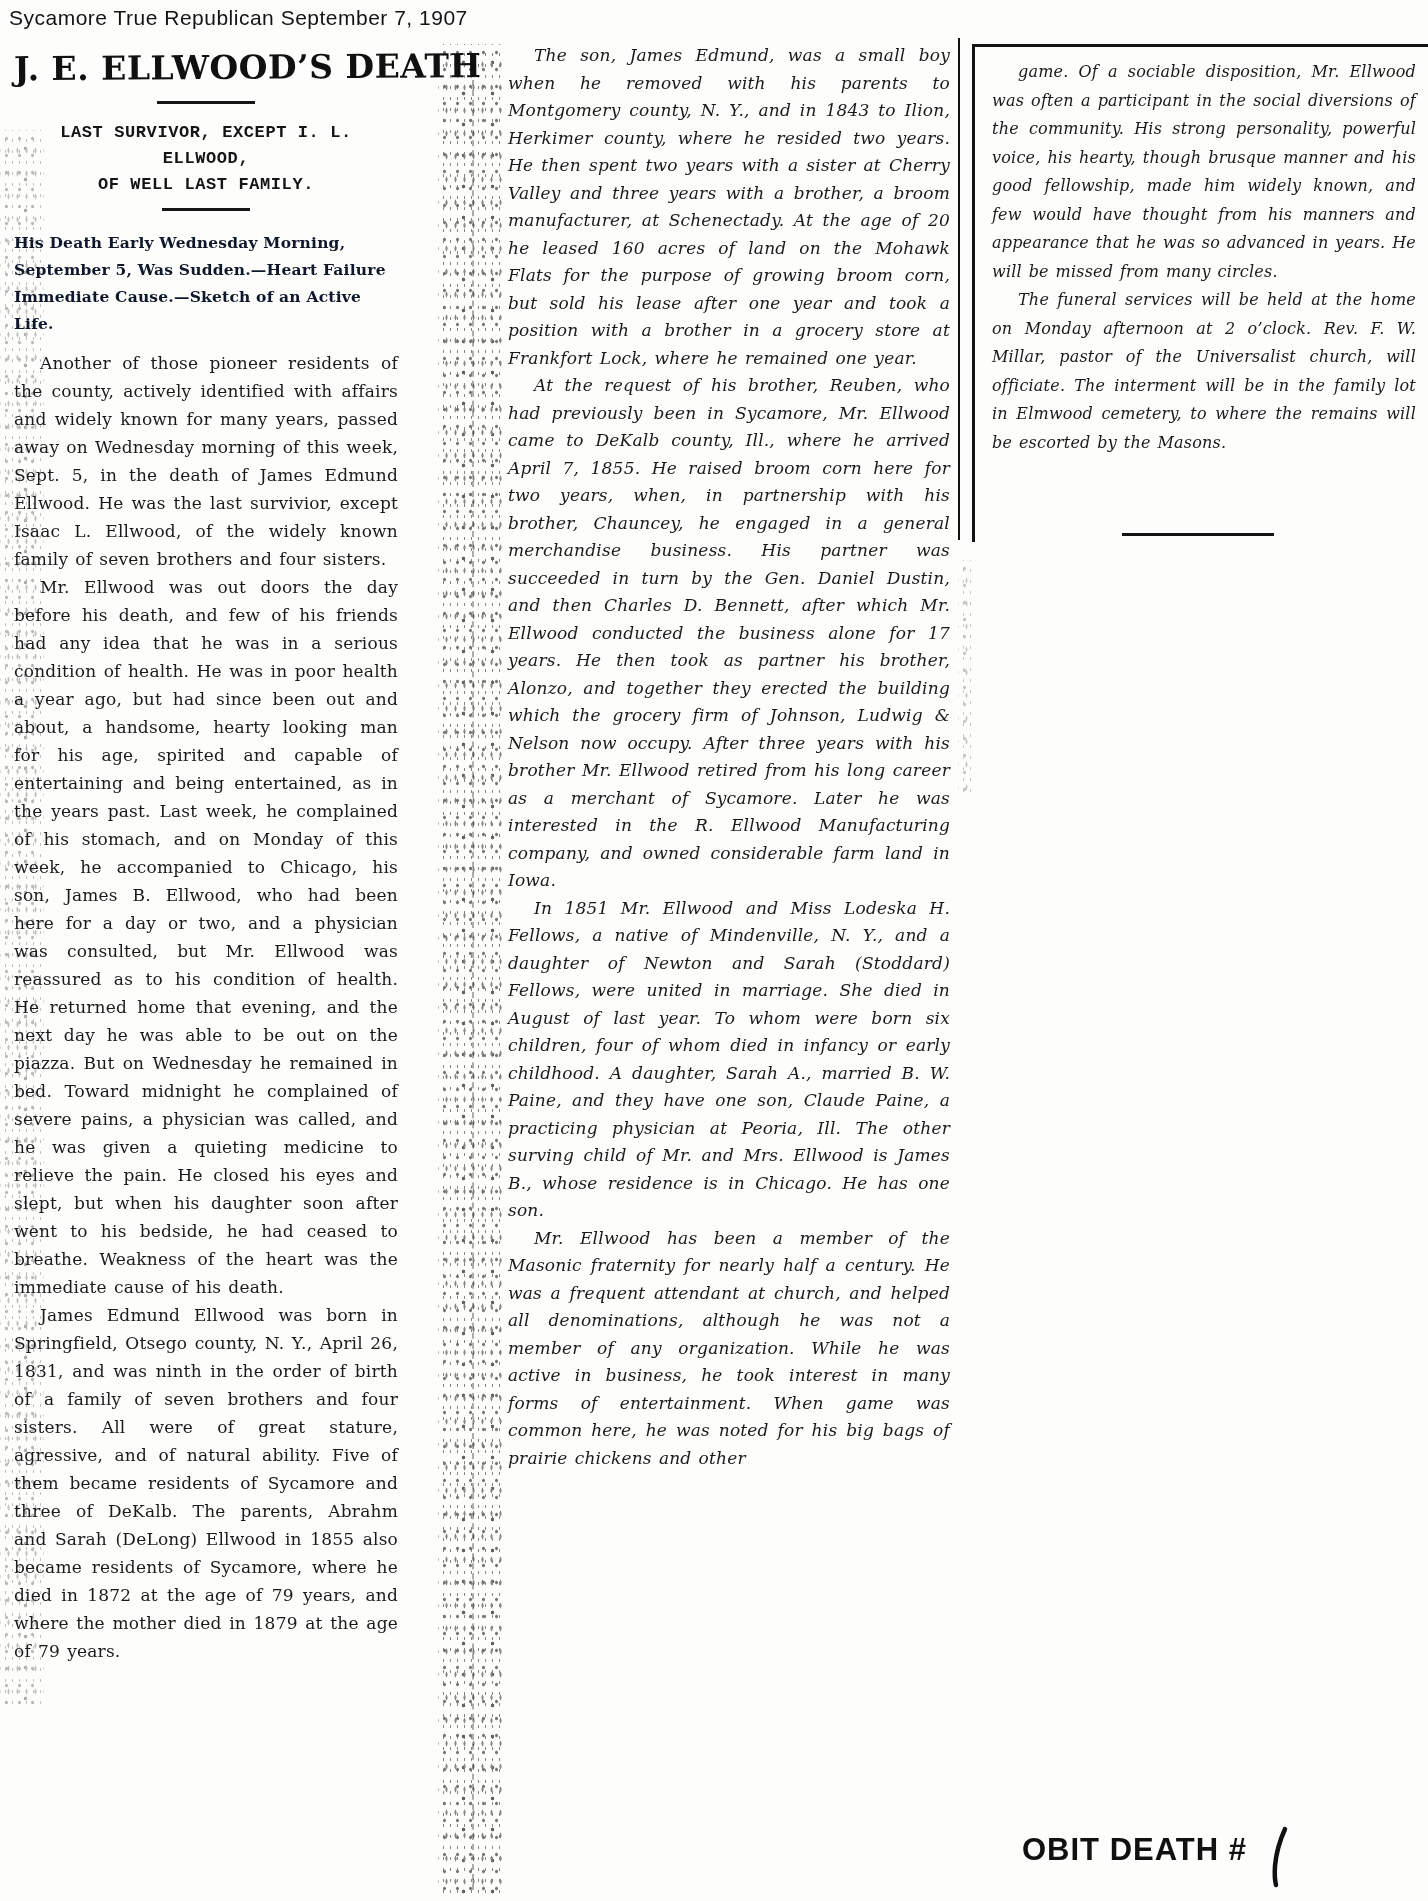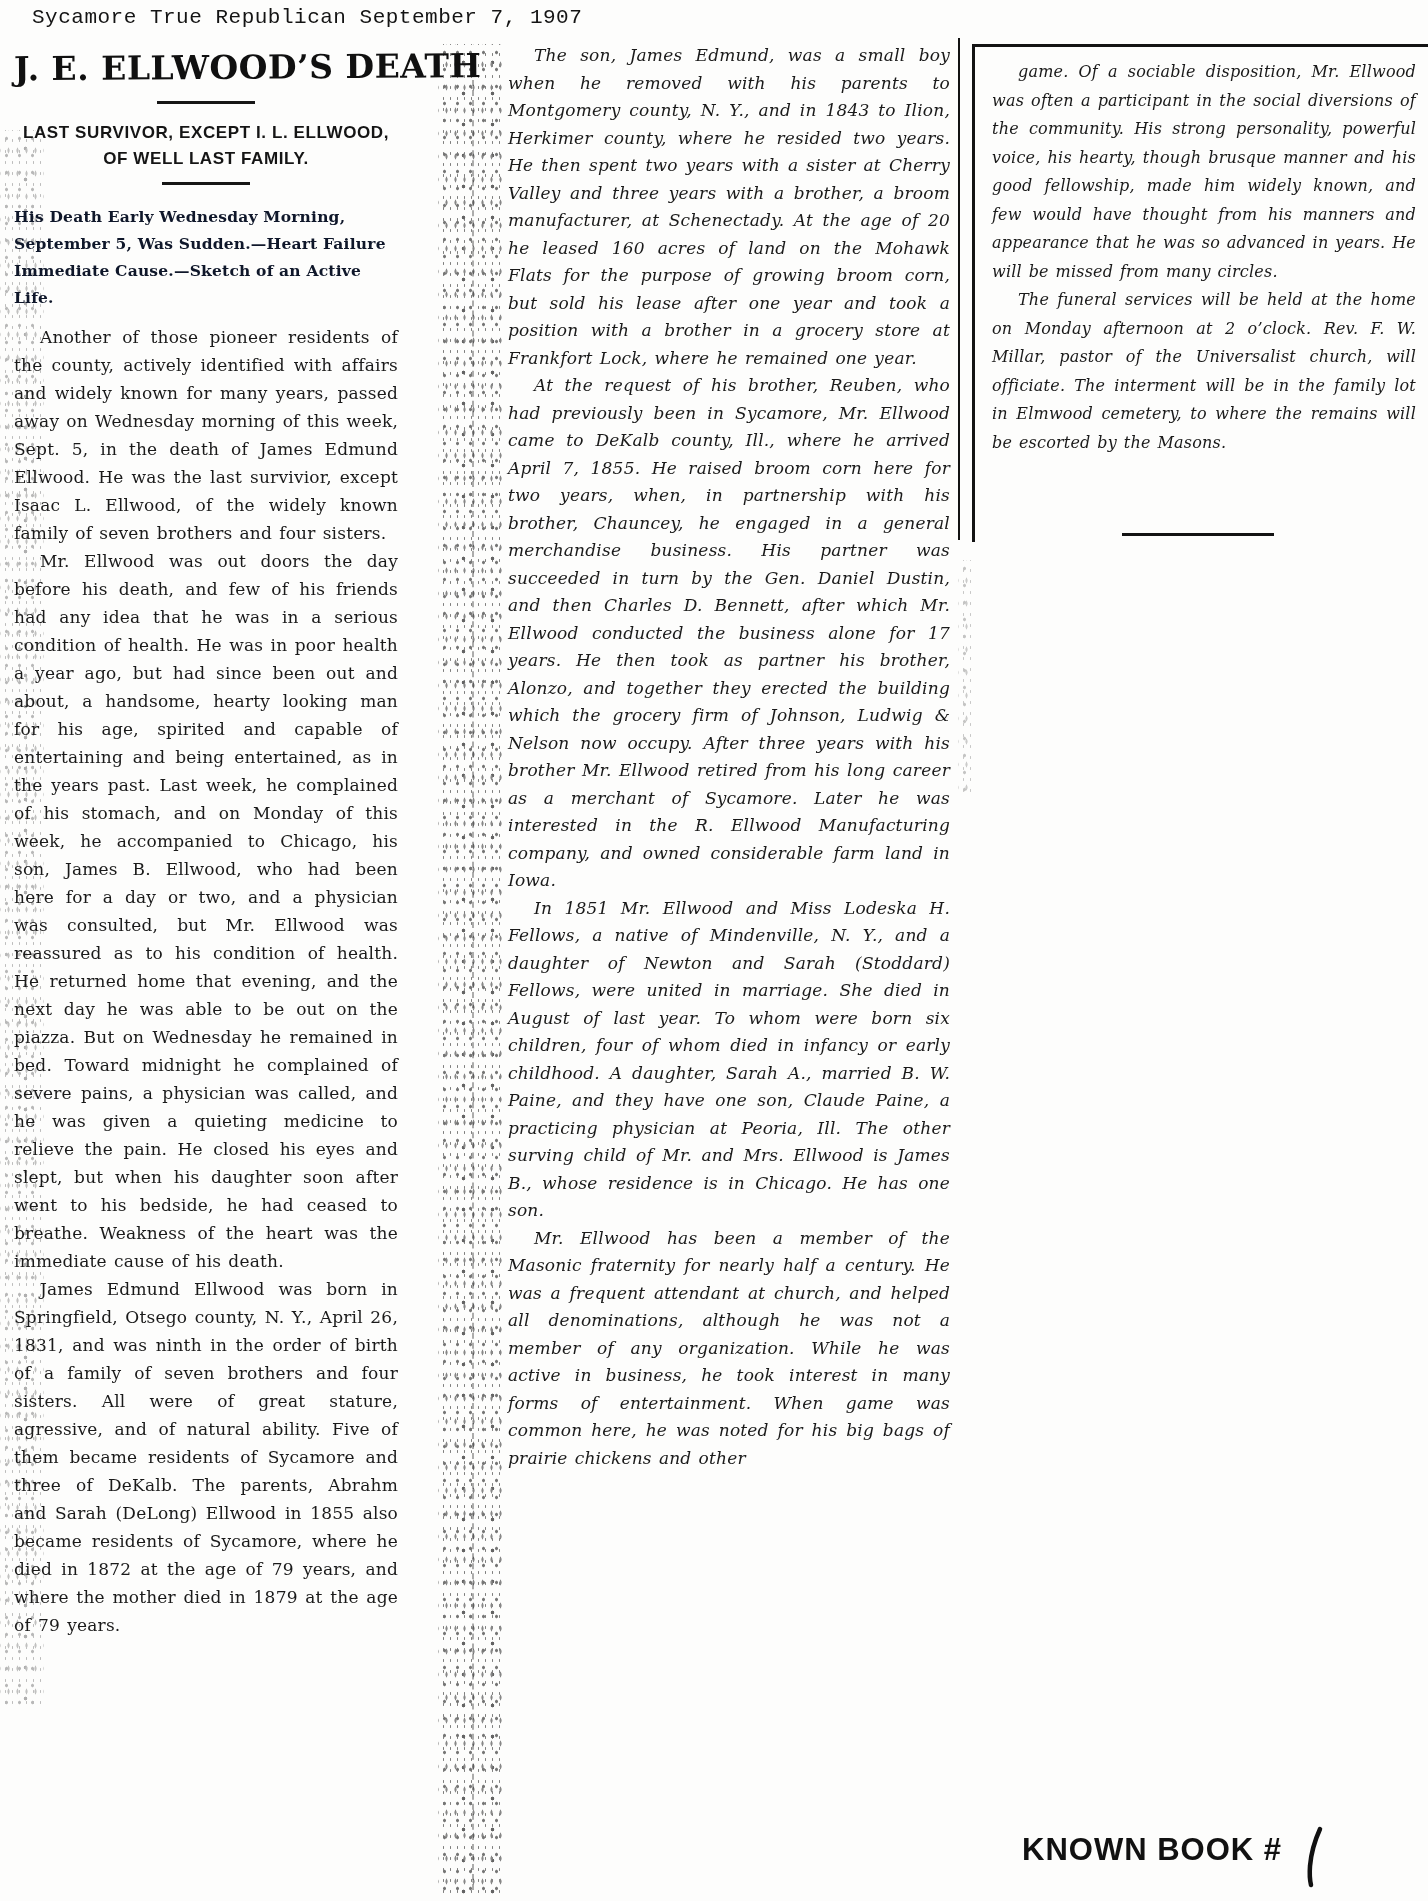--- a/index.html
+++ b/index.html
@@ -2,43 +2,43 @@
 <html><head>
 <meta charset="utf-8">
 <style>
   html,body{margin:0;padding:0;}
   body{
     width:1428px;height:1901px;position:relative;overflow:hidden;
     background:#fdfdfc;color:#1a1a1a;
     font-family:"DejaVu Serif", serif;
   }
   .scan-header{
-    position:absolute;left:32px;top:6px;
-    font-family:Liberation Mono, monospace;
+    position:absolute;left:9px;top:6px;
+    font-family:Liberation Sans, sans-serif;
     font-size:21px;letter-spacing:.5px;color:#141414;
     white-space:nowrap;
   }
   
   .col{position:absolute;}
   .col-left{left:14px;top:44px;width:384px;}
   .col-mid{left:508px;top:42px;width:442px;font-style:italic;}
   .col-right{left:992px;top:58px;width:424px;}
 
   .headline{
     font-family:"DejaVu Serif", serif;
     font-weight:bold;font-size:33px;letter-spacing:.5px;
     text-align:center;color:#101010;margin:4px 0 0 0;
     transform:rotate(-.4deg);
     white-space:nowrap;
   }
   .rule-short{height:3px;background:#161616;margin:14px auto 16px auto;}
   .rule-a{width:98px;}
   .rule-b{width:88px;margin-top:10px;margin-bottom:18px;}
   .subhead{
-    font-family:Liberation Sans, sans-serif;
+    font-family:Liberation Mono, monospace;
     font-weight:bold;font-size:17px;line-height:26px;
     text-align:center;letter-spacing:.6px;color:#151515;
   }
   .deck{
     font-family:"DejaVu Serif", serif;
     font-weight:bold;font-size:15.5px;line-height:27px;
     text-align:left;color:#0f172a;margin:0 0 12px 0;
     letter-spacing:.2px;
   }
   p.body-para{
@@ -118,17 +118,17 @@
 <div class="vrule" style="left:972px;top:44px;width:3px;height:498px;"></div>
 <div class="hrule" style="left:972px;top:44px;width:456px;height:3px;"></div>
 
 <div class="col col-right">
   <p class="body-para">game. Of a sociable disposition, Mr. Ellwood was often a participant in the social diversions of the community. His strong personality, powerful voice, his hearty, though brusque manner and his good fellowship, made him widely known, and few would have thought from his manners and appearance that he was so advanced in years. He will be missed from many circles.</p>
   <p class="body-para">The funeral services will be held at the home on Monday afternoon at 2 o’clock. Rev. F. W. Millar, pastor of the Universalist church, will officiate. The interment will be in the family lot in Elmwood cemetery, to where the remains will be escorted by the Masons.</p>
 </div>
 <div class="hrule" style="left:1122px;top:533px;width:152px;height:3px;"></div>
 
 <div class="obit">
-  <span class="obit-label">KNOWN BOOK #</span>
+  <span class="obit-label">OBIT DEATH #</span>
   <svg class="obit-number" viewBox="0 0 34 62" aria-label="1">
     <path d="M24,3 C19,14 15,28 14,40 C13.4,48 13.8,54 15,59" fill="none" stroke="#111" stroke-width="4.5" stroke-linecap="round"></path>
   </svg>
 </div>
 
 </body></html>

